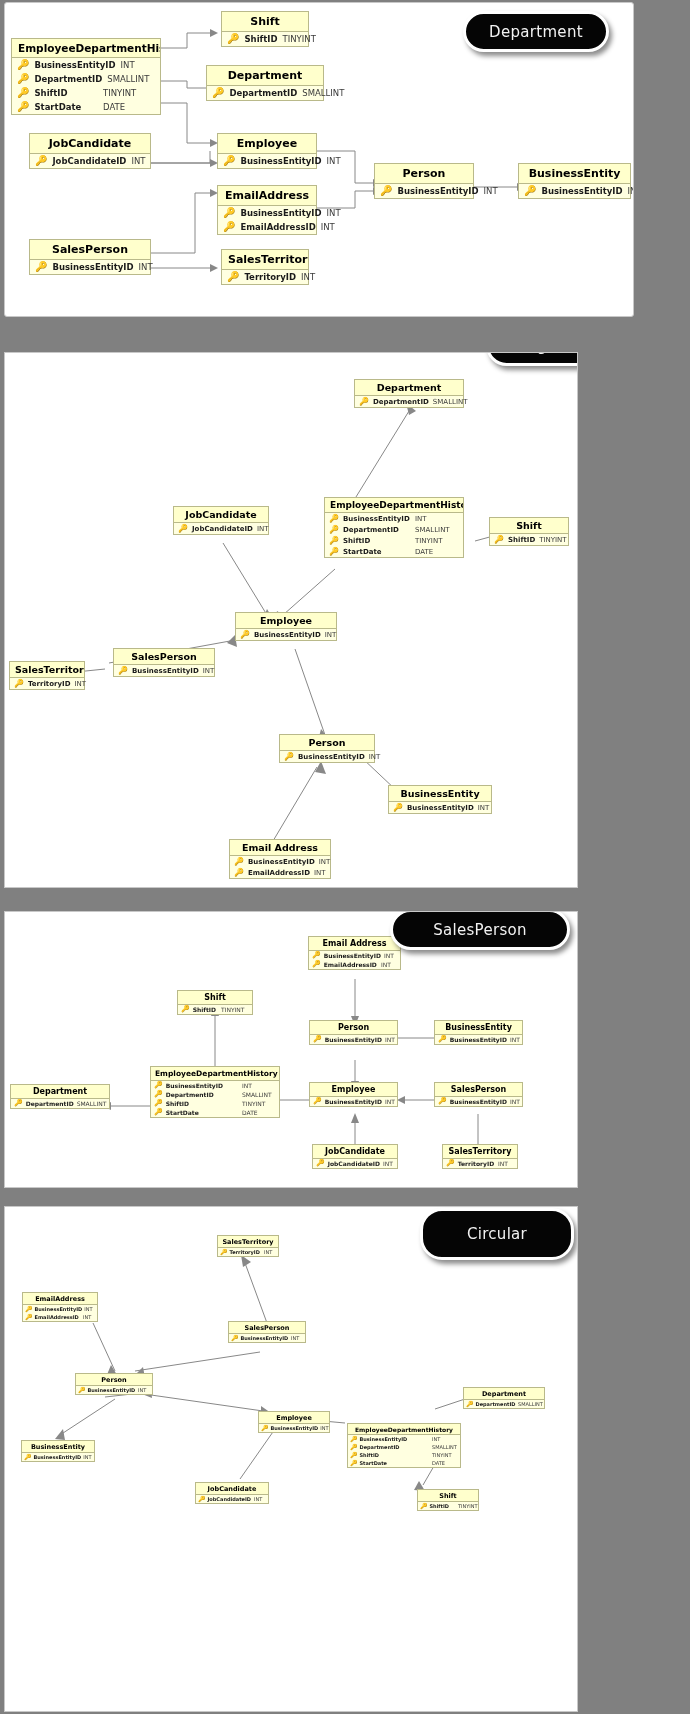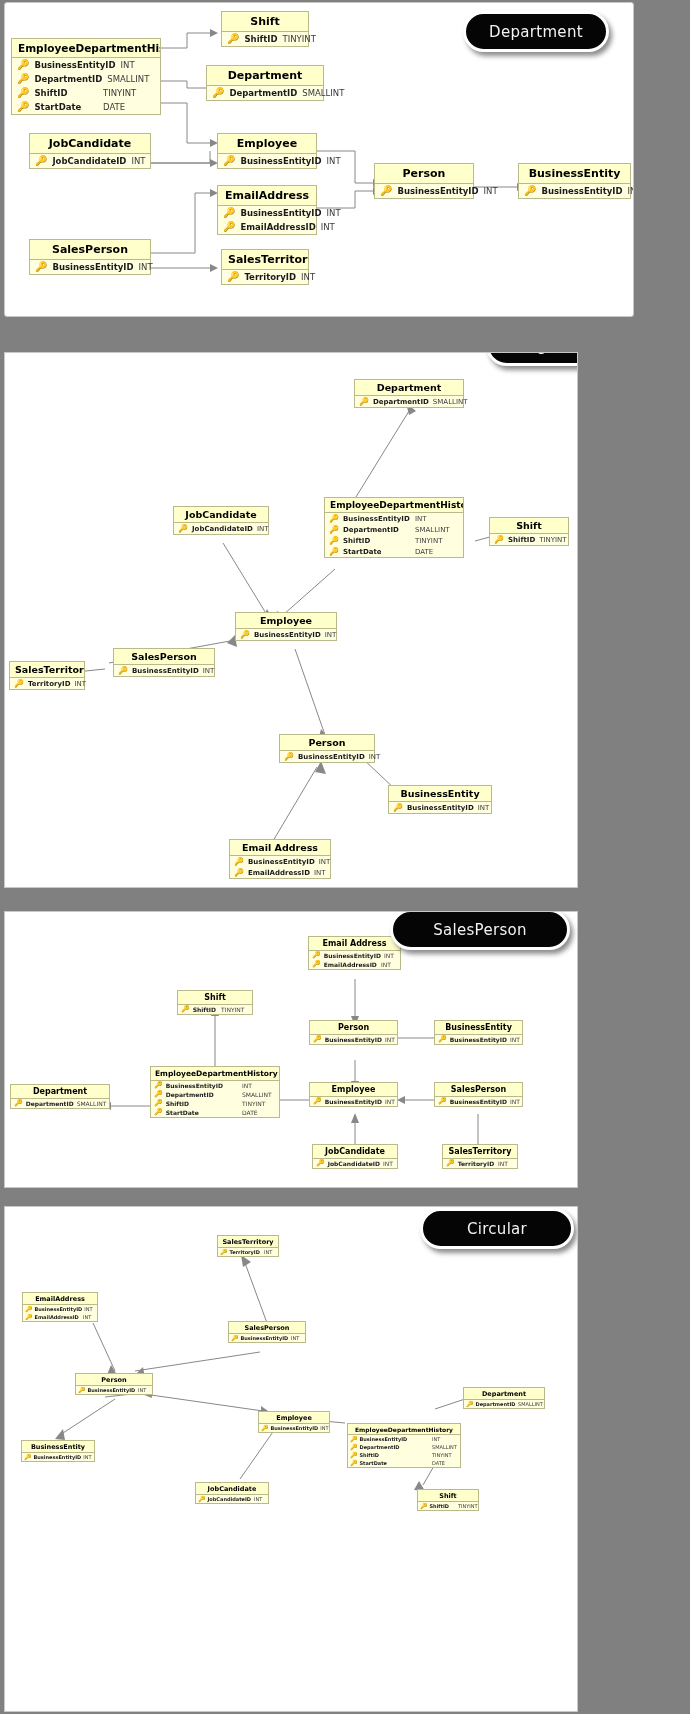--- a/index.html
+++ b/index.html
@@ -596,21 +596,21 @@
       <polygon points="146,181 137,187 147,191"></polygon>
       <polygon points="256,199 266,206 256,210"></polygon>
       <polygon points="58,222 50,232 60,233"></polygon>
       <polygon points="266,218 276,216 270,226"></polygon>
       <polygon points="480,184 470,182 474,193"></polygon>
       <polygon points="414,274 420,284 409,283"></polygon>
       <polygon points="322,210 312,214 322,218"></polygon>
     </g>
   </svg>
 
-  <div class="pill" style="left:415px; top:1px; width:154px; height:41px;">
+  <div class="pill" style="left:415px; top:1px; width:154px; height:52px;">
     <span>Circular</span>
   </div>
 
   <div class="ent s-xs" style="left:212px; top:28px; width:62px;">
     <div class="hdr">SalesTerritory</div>
     <div class="rows">
       <div class="row">
         <span class="k">🔑</span>
         <span class="nm">TerritoryID</span>
         <span class="ty" style="width:12px;">INT</span>

